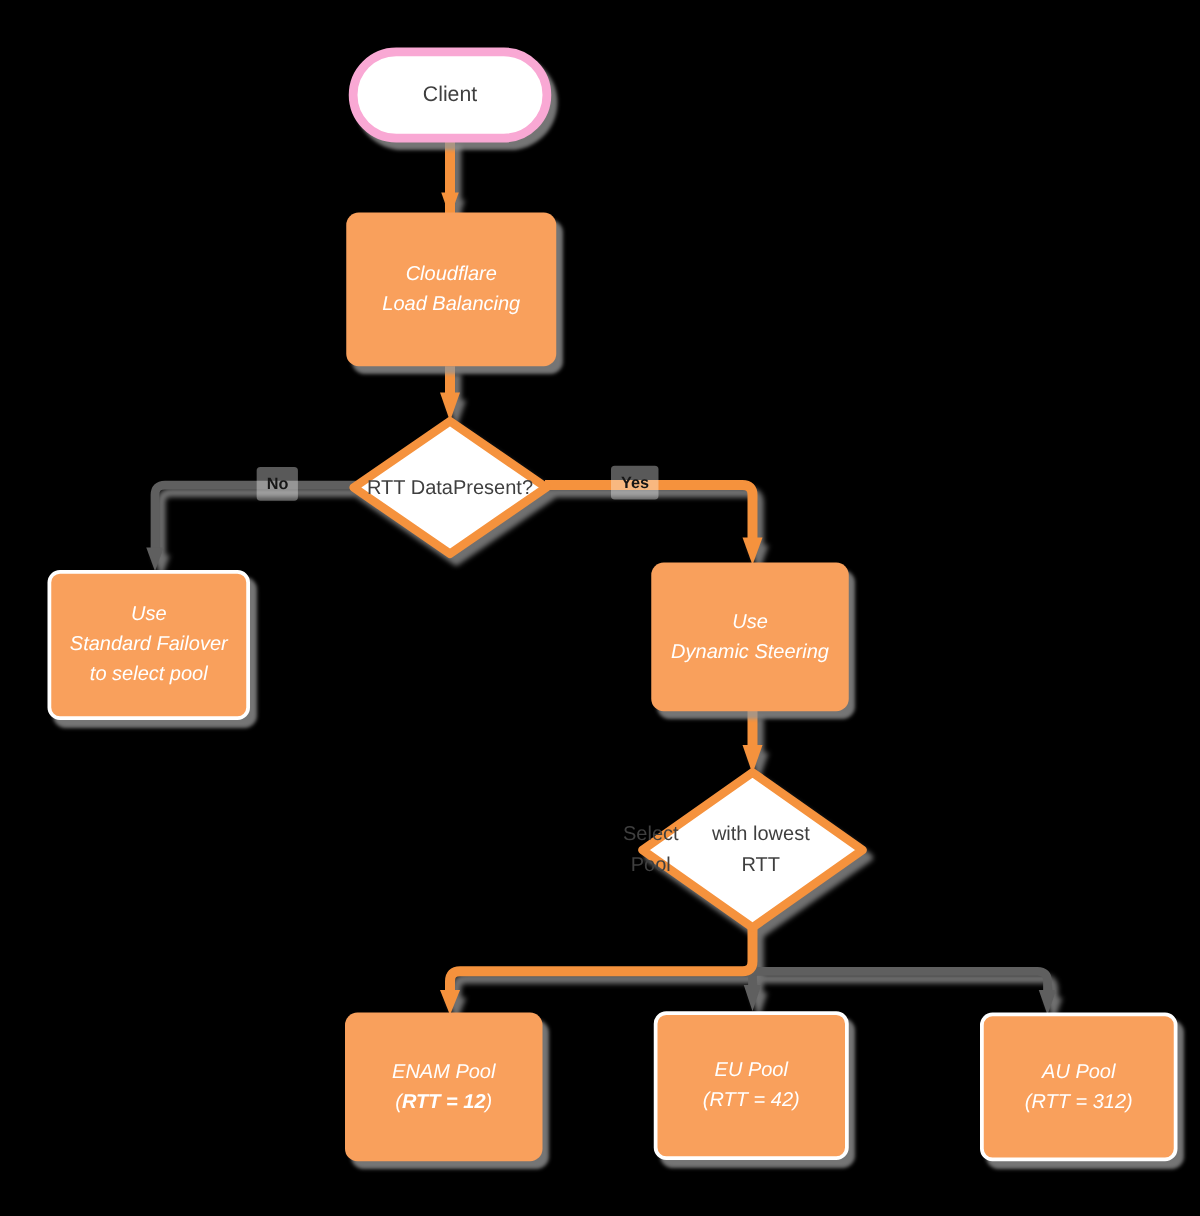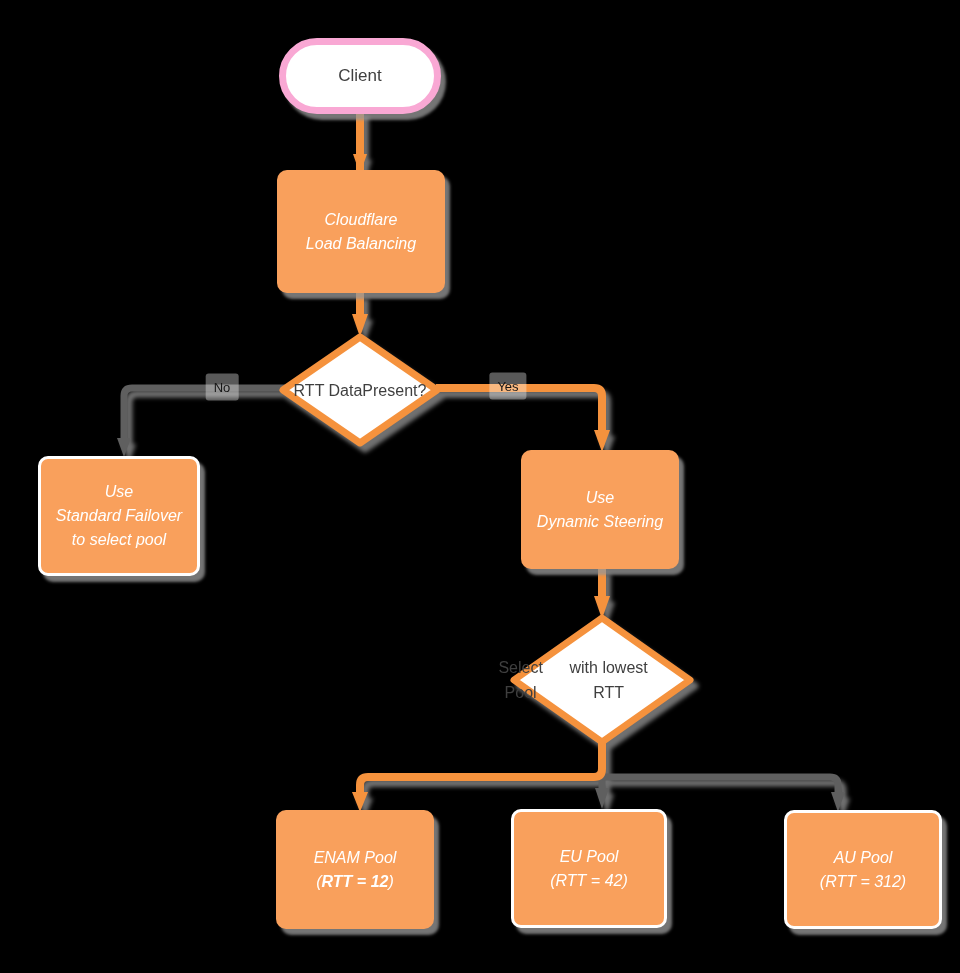--- a/index.html
+++ b/index.html
@@ -19,21 +19,21 @@
     background:#FFFFFF;border:7px solid #f9a8d4;border-radius:40px;
     color:#3F3F3F;font-size:17px;
   }
   .diamond-label{
     position:absolute;display:flex;align-items:center;justify-content:center;
     text-align:center;color:#3F3F3F;font-size:16px;line-height:25px;background:transparent;box-shadow:none;
   }
   .edge-label{
     position:absolute;transform:translate(-50%,-50%);
     background:rgba(255,255,255,0.35);color:#161616;
-    font-size:13px;font-weight:normal;line-height:1;
+    font-size:13px;font-weight:bold;line-height:1;
     padding:7px 8px;border-radius:3px;
   }
   .b{font-weight:bold;}
 </style>
 </head>
 <body>
 
 <div class="canvas">
 
   <svg class="edges" width="960" height="973" viewBox="0 0 960 973">
@@ -101,21 +101,21 @@
   <div class="diamond-label" style="left:484px;top:648px;width:176px;height:64px;">
     <div>Select Pool</div>
     <div>with lowest RTT</div>
   </div>
 
   <div class="node box" style="left:276px;top:810px;width:158px;height:119px;">
     <div>ENAM Pool</div>
     <div><span>(</span><span class="b">RTT = 12</span><span>)</span></div>
   </div>
 
-  <div class="node box outlined" style="left:511px;top:809px;width:150px;height:113px;">
+  <div class="node box outlined" style="left:523px;top:809px;width:150px;height:113px;">
     <div>EU Pool</div>
     <div>(RTT = 42)</div>
   </div>
 
   <div class="node box outlined" style="left:740px;top:810px;width:152px;height:113px;margin-left:44px;">
     <div>AU Pool</div>
     <div>(RTT = 312)</div>
   </div>
 
 </div>

